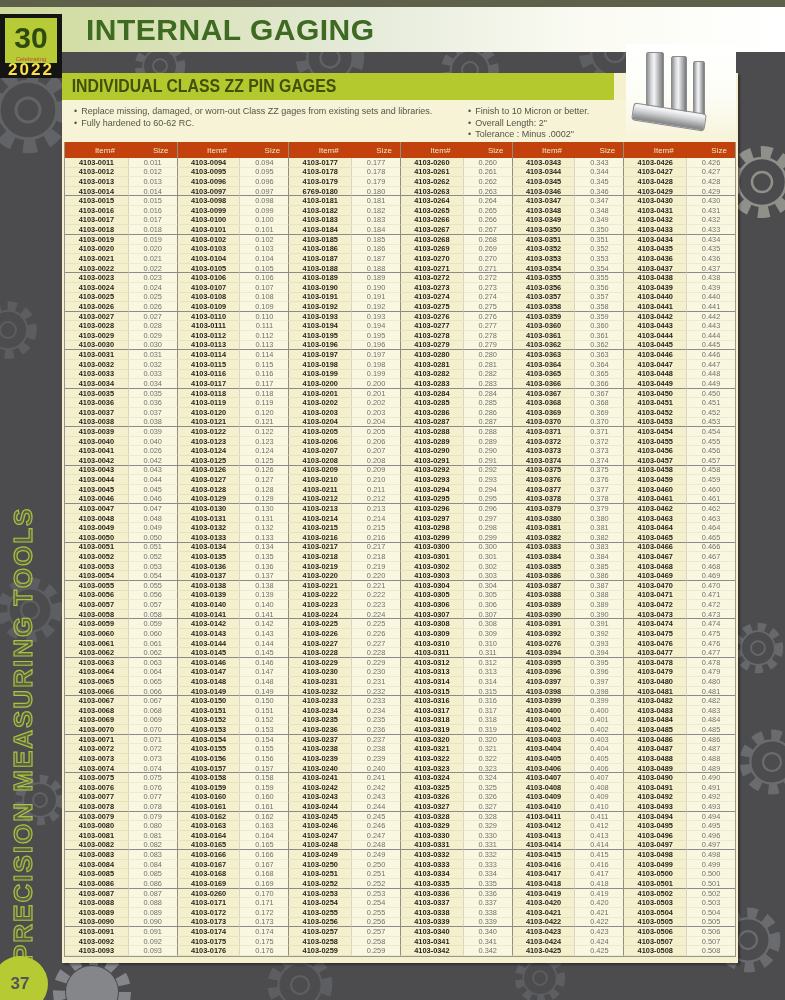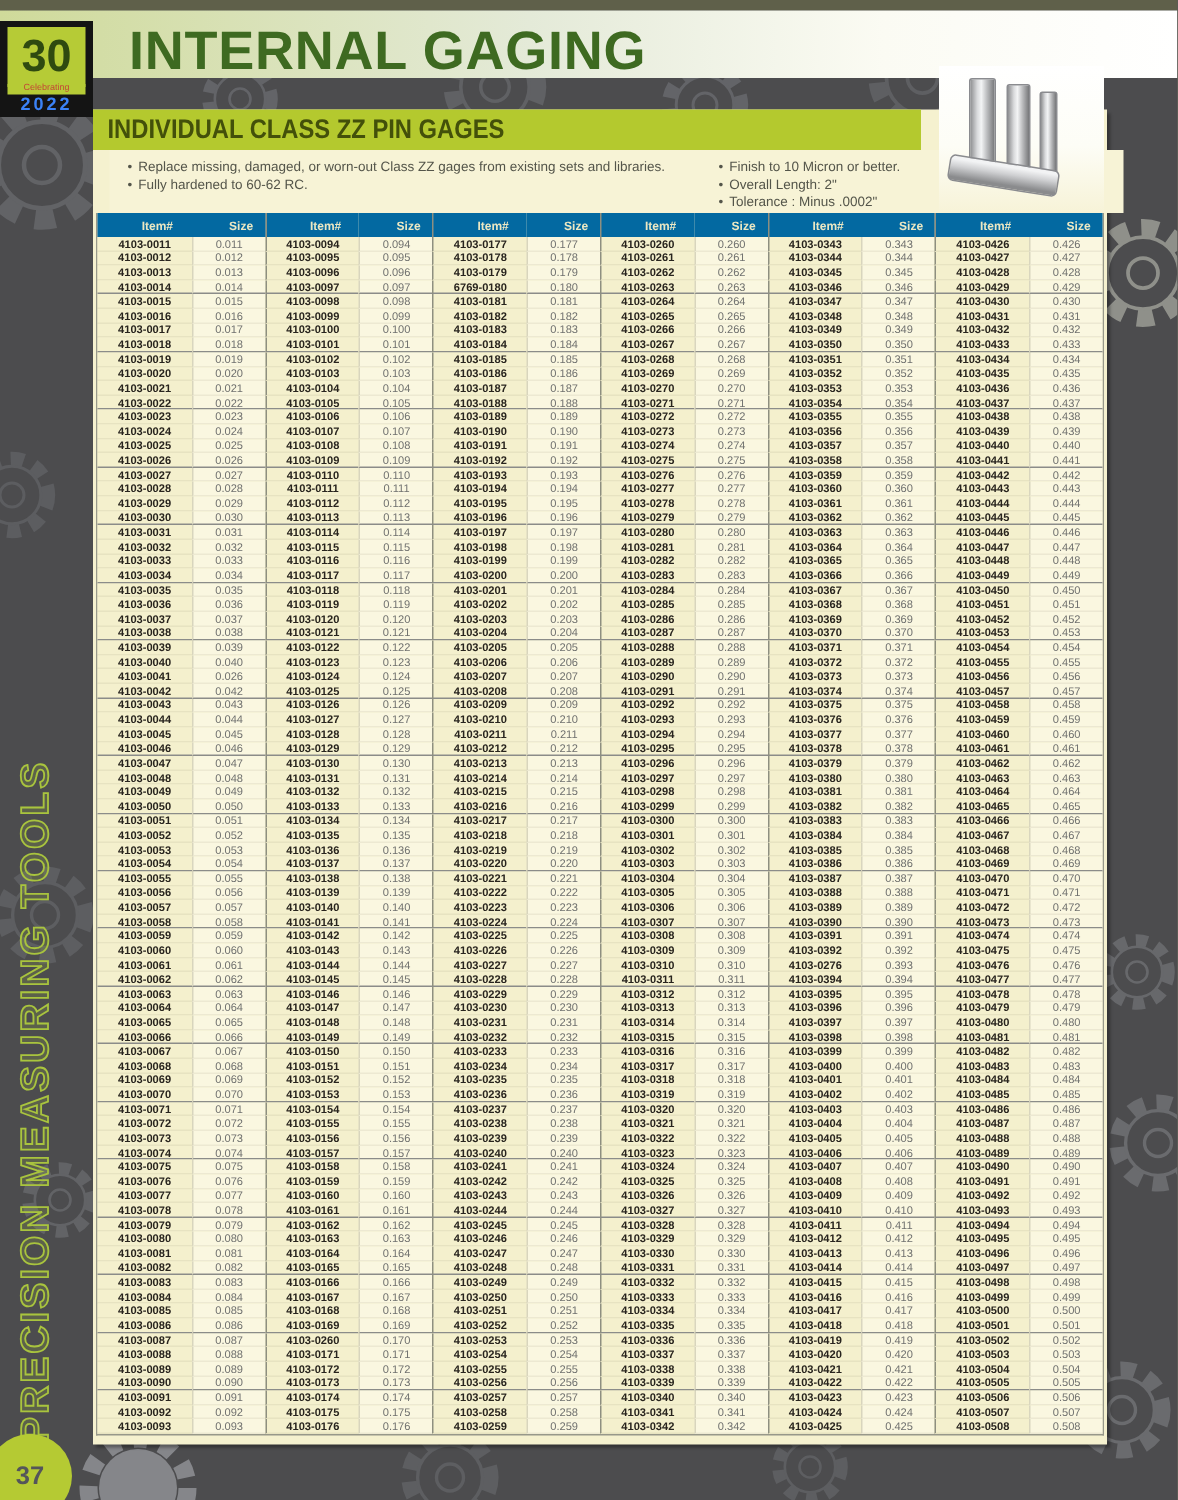--- a/index.html
+++ b/index.html
@@ -2,67 +2,67 @@
 <html><head>
 <meta charset="utf-8">
 <style>
   html,body{margin:0;padding:0;background:#333;}
   .page{position:relative;width:785px;height:1000px;overflow:hidden;background:#4c4c4e;
         font-family:"Liberation Sans", sans-serif;}
   
   .topstrip{position:absolute;left:0;top:0;width:785px;height:7px;background:#5f604a;z-index:2;}
   .header{position:absolute;left:0;top:7px;width:785px;height:45px;z-index:2;
           background:linear-gradient(90deg,#cfda9a 0%,#e4ead8 45%,#fbfbf3 75%,#ffffff 100%);}
-  .title{position:absolute;left:86px;top:13px;font-size:36px;font-weight:bold;color:#3e6a21;
+  .title{position:absolute;left:86px;top:13px;font-size:30px;font-weight:bold;color:#3e6a21;
          letter-spacing:0.5px;z-index:3;}
   .logo{position:absolute;left:0;top:0;width:62px;height:64px;background:#141414;z-index:4;
         display:flex;flex-direction:column;align-items:center;margin-top:14px;}
   .logo-box{margin-top:4px;width:52px;height:40px;background:#b6cb36;display:flex;
             align-items:center;justify-content:center;}
   .logo-num{font-size:30px;font-weight:bold;color:#2f4a10;line-height:30px;}
   .logo-celebrating{font-size:6px;color:#c34a35;margin-top:-2px;background:#b6cb36;width:52px;
                     text-align:center;padding-bottom:1px;}
-  .logo-year{font-size:12px;font-weight:bold;color:#3b82f6;letter-spacing:2px;line-height:13px;}
+  .logo-year{font-size:17px;font-weight:bold;color:#fde047;letter-spacing:2px;line-height:13px;}
   
   .gears{position:absolute;left:0;top:0;z-index:1;}
   
   .vtext{position:absolute;left:8px;top:370px;height:592px;writing-mode:vertical-rl;
          transform:rotate(180deg);font-size:26px;font-weight:bold;letter-spacing:2px;
          color:rgba(169,196,62,0.18);-webkit-text-stroke:1.2px #a9c43e;white-space:nowrap;z-index:2;}
   .pagenum{position:absolute;left:-8px;top:956px;width:56px;height:56px;border-radius:50%;
            background:#b5ca33;color:#54555a;font-weight:bold;font-size:17px;display:flex;
            align-items:center;justify-content:center;z-index:3;}
   
   .content{position:absolute;left:62px;top:73px;width:676px;height:890px;background:#f5f1cf;
            z-index:2;box-shadow:2px 2px 2px rgba(0,0,0,0.35);}
   .banner{position:absolute;left:0;top:0;width:552px;height:27px;background:#b4c92e;}
   .banner-text{display:inline-block;padding-left:11px;line-height:27px;font-size:18px;
                font-weight:800;color:#43500a;transform:scaleX(0.88);transform-origin:left center;
                white-space:nowrap;}
-  .info{position:absolute;left:11px;top:27px;width:676px;height:42px;background:#f7f3d6;}
+  .info{position:absolute;left:0;top:27px;width:676px;height:42px;background:#f7f3d6;}
   .info ul{list-style:none;margin:6px 0 0 0;padding:0;font-size:9px;line-height:11.5px;color:#54554a;}
   .info li::before{content:"•";margin-right:4px;}
   .info .left{position:absolute;left:12px;top:0;}
   .info .right{position:absolute;left:406px;top:0;}
   
   .pins{position:absolute;left:626px;top:44px;width:110px;height:97px;z-index:5;
         background:linear-gradient(180deg,#ffffff 0%,#fdfdf6 55%,#f7f3d8 100%);}
   .pin{position:absolute;border:1px solid #8a8b8f;border-radius:2px;
        background:linear-gradient(90deg,#8f9092 0%,#d9dadc 28%,#f3f4f5 45%,#b9babc 70%,#77787a 100%);}
   .pin.h{background:linear-gradient(180deg,#f2f3f4 12%,#cfd0d2 42%,#8a8b8d 88%);
          transform:rotate(9deg);border-radius:4px;}
   .pin1{left:20px;top:8px;width:16px;height:60px;}
   .pin2{left:45px;top:12px;width:14px;height:57px;}
   .pin3{left:67px;top:17px;width:10px;height:55px;}
   .pinh{left:6px;top:64px;width:72px;height:16px;}
   
   .table{position:absolute;left:2px;top:69px;width:672px;height:815px;display:grid;
          grid-template-columns:repeat(6,63fr 49fr);grid-template-rows:16px repeat(83,1fr);
          background:#f4f0cd;border:1px solid #97988a;border-top:none;box-sizing:border-box;}
-  .th{background:#0369a1;color:#ece8c3;font-weight:bold;font-size:8px;display:flex;
+  .th{background:#c2410c;color:#ece8c3;font-weight:normal;font-size:8px;display:flex;
       align-items:center;justify-content:center;padding-left:17px;}
   .td{font-size:7.4px;display:flex;align-items:center;justify-content:center;
       border-bottom:1px solid rgba(120,115,90,0.10);overflow:hidden;}
   .td.item{font-weight:bold;color:#28241e;background:#f4f0cd;}
   .td.size{color:#6f706e;background:#faf7e0;border-left:1px solid rgba(120,115,90,0.25);}
   .ps{border-left:1px solid #8e8f80 !important;}
   .grp{border-bottom:1px solid #8b8c89 !important;}
 </style>
 </head>
 <body>

